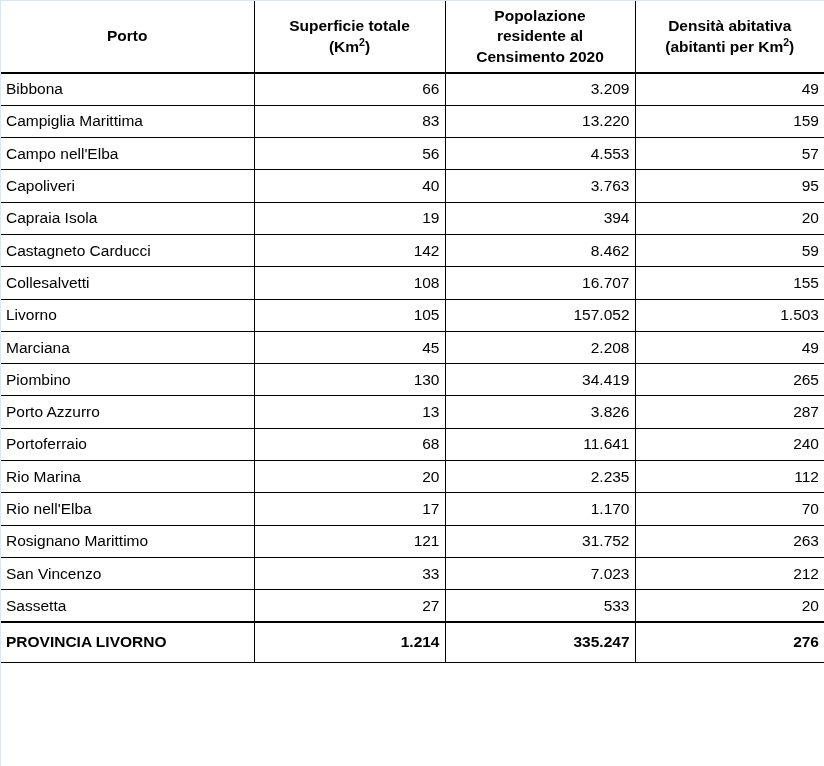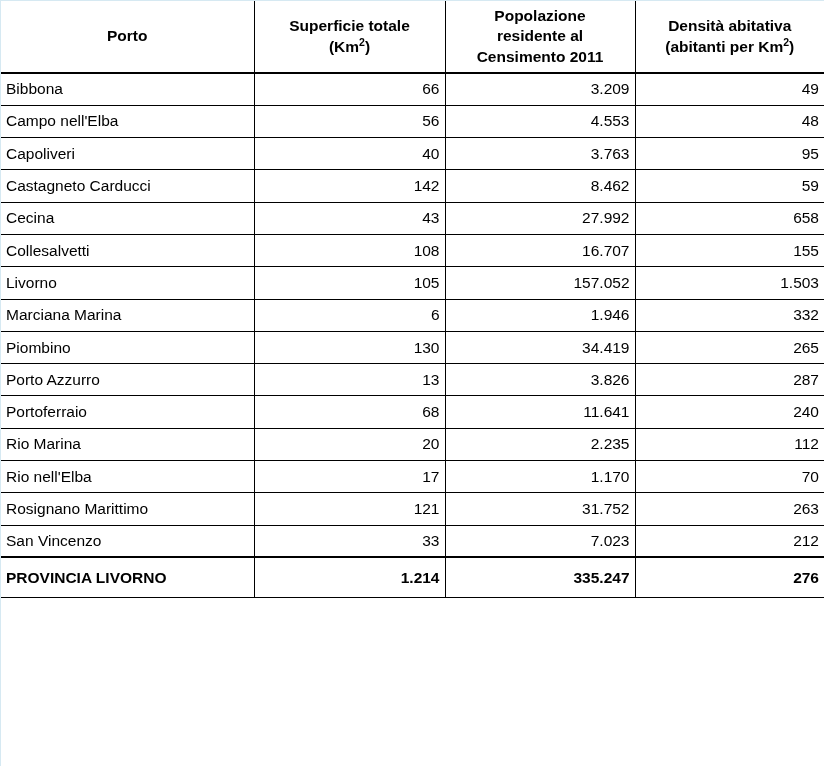--- a/index.html
+++ b/index.html
@@ -102,76 +102,82 @@
         <th>
           <span>Porto</span>
         </th>
         <th>
           <span>Superficie totale</span><br>
           <span>(Km</span><sup>2</sup><span>)</span>
         </th>
         <th>
           <span>Popolazione</span><br>
           <span>residente al</span><br>
-          <span>Censimento 2011</span>
+          <span>Censimento 2020</span>
         </th>
         <th class="last-col">
           <span>Densità abitativa</span><br>
           <span>(abitanti per Km</span><sup>2</sup><span>)</span>
         </th>
       </tr>
     </thead>
     <tbody id="table-body">
         <tr>
           <td class="name-cell">Bibbona</td>
           <td class="num-cell">66</td>
           <td class="num-cell">3.209</td>
           <td class="num-cell last-col">49</td>
         </tr>
         <tr>
+          <td class="name-cell">Campiglia Marittima</td>
+          <td class="num-cell">83</td>
+          <td class="num-cell">13.220</td>
+          <td class="num-cell last-col">159</td>
+        </tr>
+        <tr>
           <td class="name-cell">Campo nell'Elba</td>
           <td class="num-cell">56</td>
           <td class="num-cell">4.553</td>
-          <td class="num-cell last-col">48</td>
+          <td class="num-cell last-col">57</td>
         </tr>
         <tr>
           <td class="name-cell">Capoliveri</td>
           <td class="num-cell">40</td>
           <td class="num-cell">3.763</td>
           <td class="num-cell last-col">95</td>
         </tr>
         <tr>
+          <td class="name-cell">Capraia Isola</td>
+          <td class="num-cell">19</td>
+          <td class="num-cell">394</td>
+          <td class="num-cell last-col">20</td>
+        </tr>
+        <tr>
           <td class="name-cell">Castagneto Carducci</td>
           <td class="num-cell">142</td>
           <td class="num-cell">8.462</td>
           <td class="num-cell last-col">59</td>
         </tr>
         <tr>
-          <td class="name-cell">Cecina</td>
-          <td class="num-cell">43</td>
-          <td class="num-cell">27.992</td>
-          <td class="num-cell last-col">658</td>
-        </tr>
-        <tr>
           <td class="name-cell">Collesalvetti</td>
           <td class="num-cell">108</td>
           <td class="num-cell">16.707</td>
           <td class="num-cell last-col">155</td>
         </tr>
         <tr>
           <td class="name-cell">Livorno</td>
           <td class="num-cell">105</td>
           <td class="num-cell">157.052</td>
           <td class="num-cell last-col">1.503</td>
         </tr>
         <tr>
-          <td class="name-cell">Marciana Marina</td>
-          <td class="num-cell">6</td>
-          <td class="num-cell">1.946</td>
-          <td class="num-cell last-col">332</td>
+          <td class="name-cell">Marciana</td>
+          <td class="num-cell">45</td>
+          <td class="num-cell">2.208</td>
+          <td class="num-cell last-col">49</td>
         </tr>
         <tr>
           <td class="name-cell">Piombino</td>
           <td class="num-cell">130</td>
           <td class="num-cell">34.419</td>
           <td class="num-cell last-col">265</td>
         </tr>
         <tr>
           <td class="name-cell">Porto Azzurro</td>
           <td class="num-cell">13</td>
@@ -200,20 +206,26 @@
           <td class="name-cell">Rosignano Marittimo</td>
           <td class="num-cell">121</td>
           <td class="num-cell">31.752</td>
           <td class="num-cell last-col">263</td>
         </tr>
         <tr>
           <td class="name-cell">San Vincenzo</td>
           <td class="num-cell">33</td>
           <td class="num-cell">7.023</td>
           <td class="num-cell last-col">212</td>
+        </tr>
+        <tr>
+          <td class="name-cell">Sassetta</td>
+          <td class="num-cell">27</td>
+          <td class="num-cell">533</td>
+          <td class="num-cell last-col">20</td>
         </tr>
         <tr class="total-row">
           <td class="name-cell">PROVINCIA LIVORNO</td>
           <td class="num-cell">1.214</td>
           <td class="num-cell">335.247</td>
           <td class="num-cell last-col">276</td>
         </tr>
       </tbody>
   </table>
 </div>

